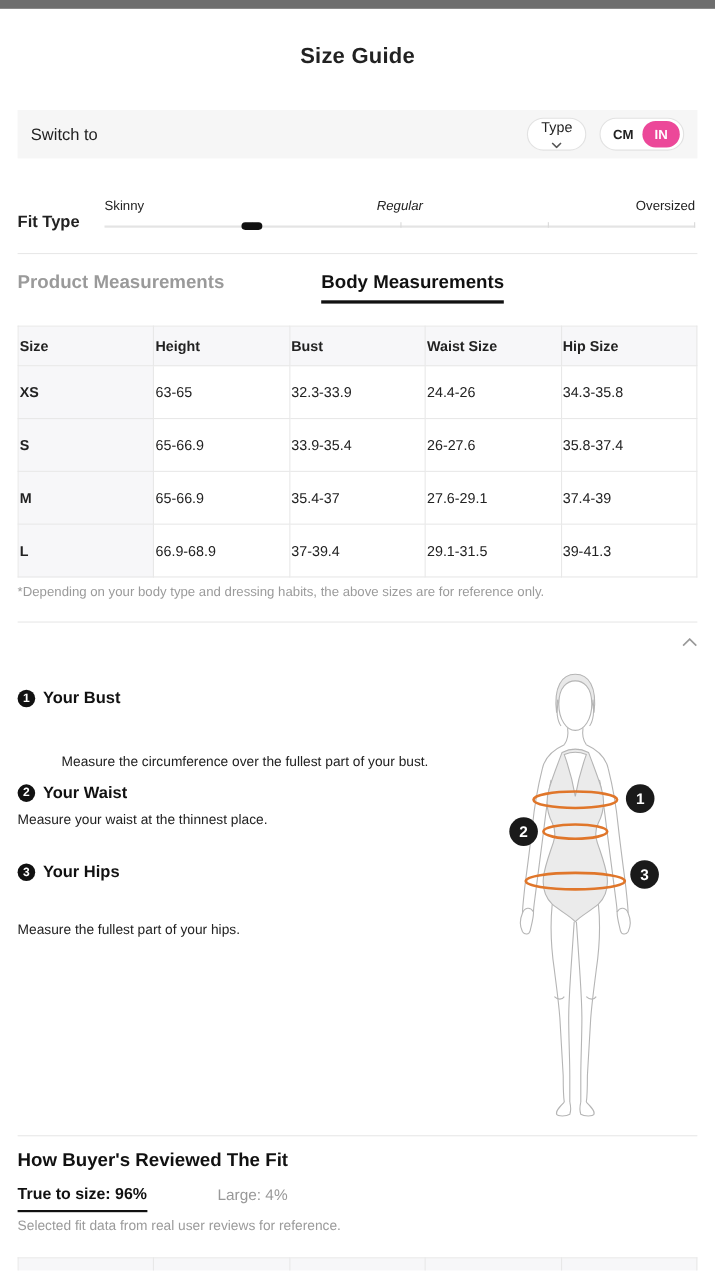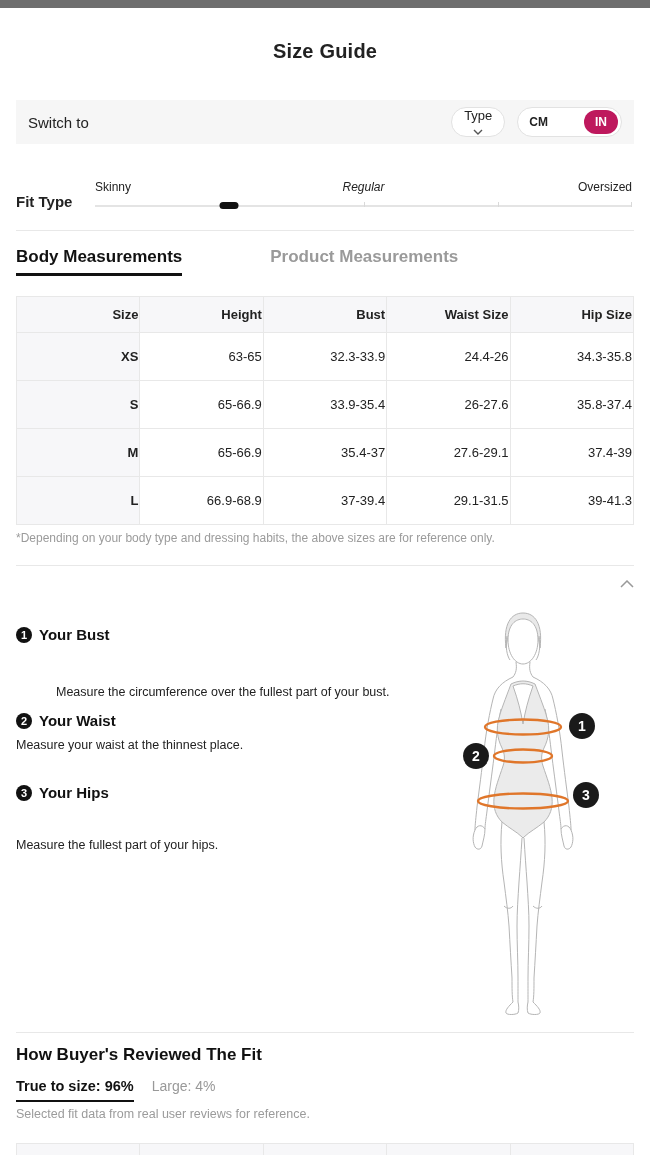--- a/index.html
+++ b/index.html
@@ -15,58 +15,58 @@
   
   .page-title{left:0;top:40px;width:650px;text-align:center;font-size:20px;font-weight:700;letter-spacing:.2px;}
   
   .switchbar{left:16px;top:100px;width:618px;height:44px;background:#f6f6f6;display:flex;align-items:center;padding:0 12px;box-sizing:border-box;}
   .switch-label{font-size:15px;color:#222;}
   .switch-right{margin-left:auto;display:flex;align-items:center;gap:12px;}
   .pill{background:#fff;border:1px solid #e2e2e2;border-radius:16px;height:30px;display:flex;align-items:center;box-sizing:border-box;}
   .type-btn{padding:0 12px;gap:6px;font-size:13px;color:#222;cursor:pointer;flex-direction:column;}
   .unit-toggle{padding:0 3px 0 11px;gap:8px;cursor:pointer;}
   .unit-cm{font-size:12px;color:#222;font-weight:bold;}
-  .unit-in{background:#be185d;color:#fff;font-size:12px;font-weight:700;border-radius:12px;height:24px;min-width:34px;display:flex;align-items:center;justify-content:center;margin-left:28px;}
+  .unit-in{background:#ec4899;color:#fff;font-size:12px;font-weight:700;border-radius:12px;height:24px;min-width:34px;display:flex;align-items:center;justify-content:center;}
   
   .fittype-label{left:16px;top:193px;font-size:15px;font-weight:700;}
   .slider{left:95px;top:180px;width:537px;height:32px;}
   .slider-labels{position:relative;height:14px;font-size:12px;color:#222;}
   .sl-left{position:absolute;left:0;top:0;}
   .sl-center{position:absolute;left:50%;top:0;transform:translateX(-50%);font-style:italic;}
   .sl-right{position:absolute;right:0;top:0;}
   .slider-track{position:relative;margin-top:11px;height:2px;background:#e4e4e4;}
   .tick{position:absolute;width:1px;height:5px;background:#d9d9d9;bottom:0;} .tick.t25{left:25%;} .tick.t50{left:50%;} .tick.t75{left:75%;} .tick.t100{right:0;}
   .slider-marker{position:absolute;top:-3px;width:19px;height:7px;border-radius:3.5px;background:#111;transform:translateX(-50%);cursor:pointer;}
   .divider{left:16px;width:618px;height:0;border-top:1px solid #e8e8e8;}
   
   .tabs{left:16px;top:247px;display:flex;gap:88px;}
   .tab{font-size:17px;font-weight:700;padding-bottom:6px;cursor:pointer;}
   .tab.inactive{color:#9a9a9a;}
   .tab.active{color:#111;border-bottom:3px solid #111;}
   
   .size-table{left:16px;top:296px;width:618px;border-collapse:collapse;table-layout:fixed;}
-  .size-table td,.size-table th{border:1px solid #e8e8e8;text-align:right;font-size:13px;color:#222;}
+  .size-table td,.size-table th{border:1px solid #e8e8e8;text-align:left;font-size:13px;color:#222;}
   .size-table th{background:#f7f7f9;font-weight:700;height:33px;}
   .size-table td{height:45px;background:#fff;}
   .size-table td.sizecol{background:#f7f7f9;font-weight:700;}
   .disclaimer{left:16px;top:531px;width:618px;font-size:12px;color:#9b9b9b;}
   
   .measure-head{left:16px;top:580px;width:618px;display:flex;align-items:center;}
   .measure-title{font-size:16px;color:#222;}
   .collapse-btn{margin-left:auto;cursor:pointer;display:flex;align-items:center;}
   .mitem-title{display:flex;align-items:center;gap:7px;font-size:15px;font-weight:700;color:#111;}
   .numbadge{width:16px;height:16px;border-radius:50%;background:#111;color:#fff;font-size:11px;font-weight:700;display:flex;align-items:center;justify-content:center;flex:0 0 16px;}
   .mitem-desc{font-size:12.5px;color:#222;line-height:1.35;width:335px;}
   .i1t{left:16px;top:626px;} .i1d{left:16px;top:684px;margin-left:40px;}
   .i2t{left:16px;top:712px;} .i2d{left:16px;top:737px;}
   .i3t{left:16px;top:784px;} .i3d{left:16px;top:837px;}
   .figure{left:452px;top:610px;}
   
   .review-title{left:16px;top:1045px;font-size:17px;font-weight:700;color:#111;}
-  .stats{left:16px;top:1078px;display:flex;align-items:flex-start;}
+  .stats{left:16px;top:1078px;display:flex;align-items:flex-start;gap:46px;}
   .stat-true{font-size:14.5px;font-weight:700;color:#111;border-bottom:2.5px solid #111;padding-bottom:6px;cursor:pointer;}
   .stat-large{font-size:14px;color:#999;cursor:pointer;}
   .stat-large .lbl{font-weight:400;padding-left:18px;}
   .review-note{left:16px;top:1107px;font-size:12.5px;color:#9b9b9b;}
   .buyer-table{left:16px;top:1143px;width:618px;border-collapse:collapse;table-layout:fixed;}
   .buyer-table th{border:1px solid #e8e8e8;background:#f7f7f9;font-weight:700;font-size:13px;color:#222;height:40px;text-align:center;}
 </style>
 </head>
 <body>
 
@@ -104,22 +104,22 @@
     <span class="tick t50"></span>
     <span class="tick t75"></span>
     <span class="tick t100"></span>
     <span class="slider-marker" style="left: 25%;"></span>
   </div>
 </div>
 
 <div class="abs divider" style="top:230px;"></div>
 
 <div class="abs tabs">
+  <span class="tab inactive">Product Measurements</span>
   <span class="tab active">Body Measurements</span>
-  <span class="tab inactive">Product Measurements</span>
 </div>
 
 <table class="abs size-table">
   <tbody>
       <tr>
     <th>Size</th>
     <th>Height</th>
     <th>Bust</th>
     <th>Waist Size</th>
     <th>Hip Size</th>

